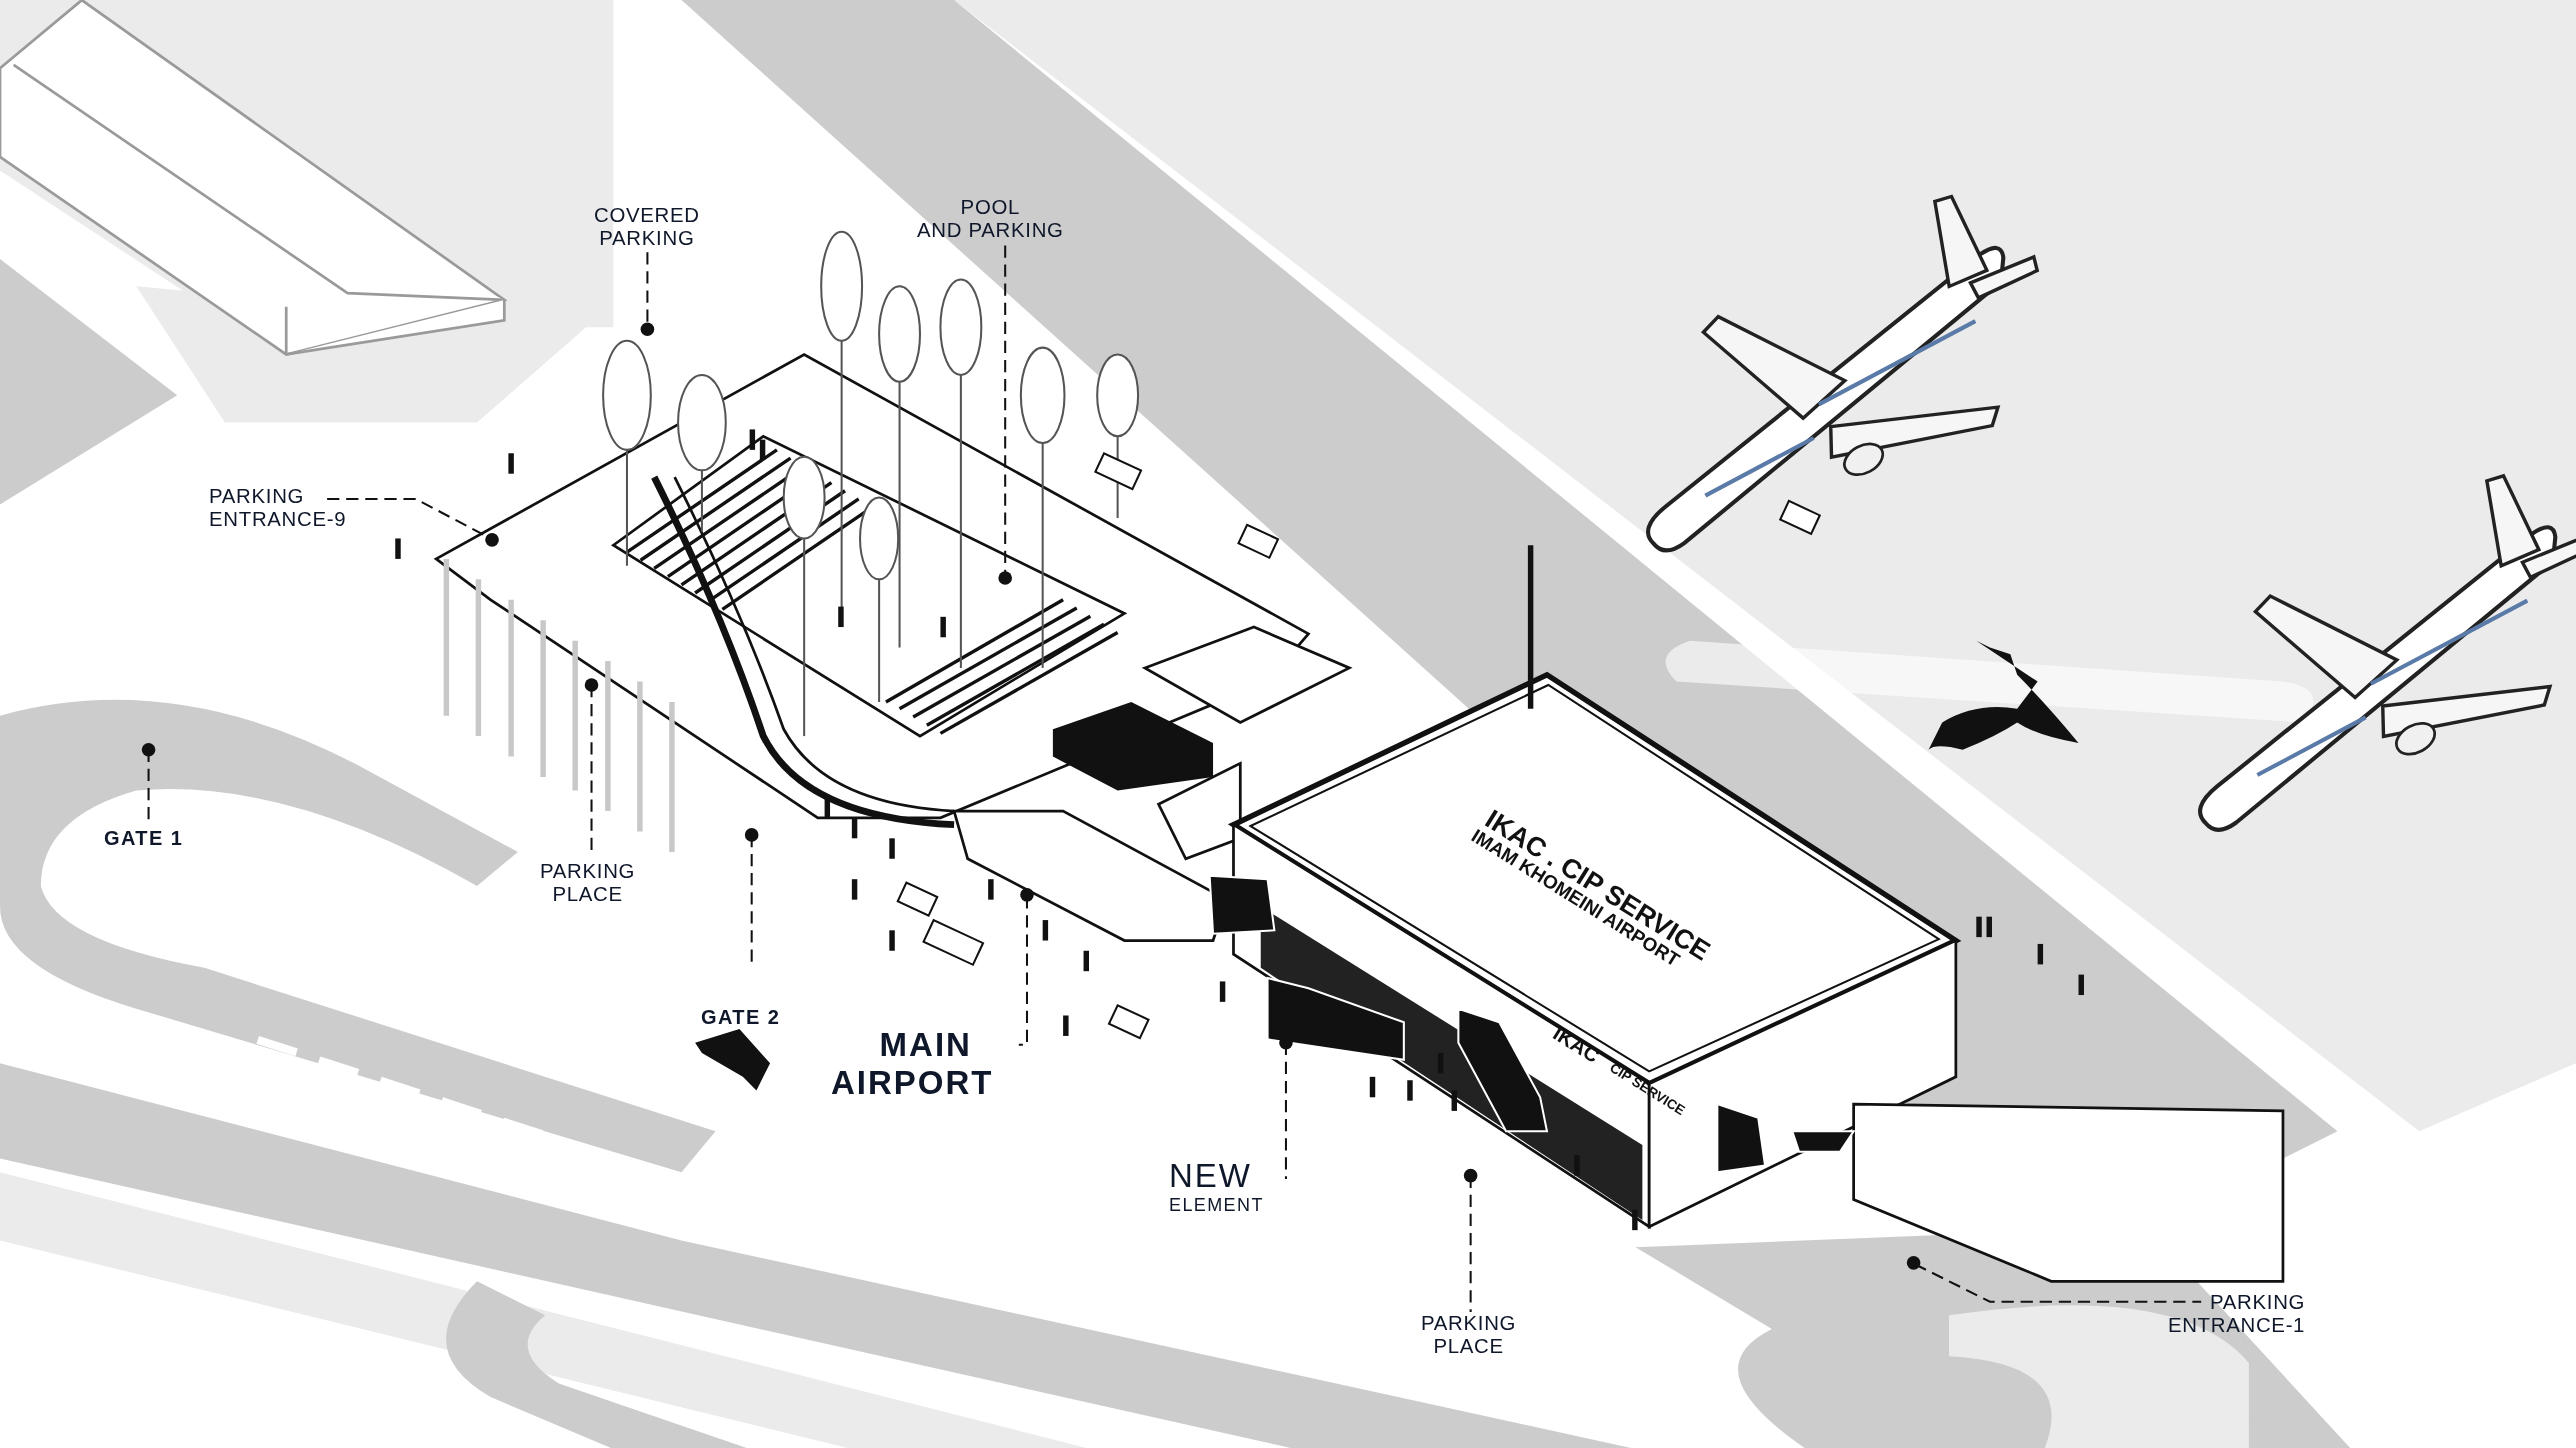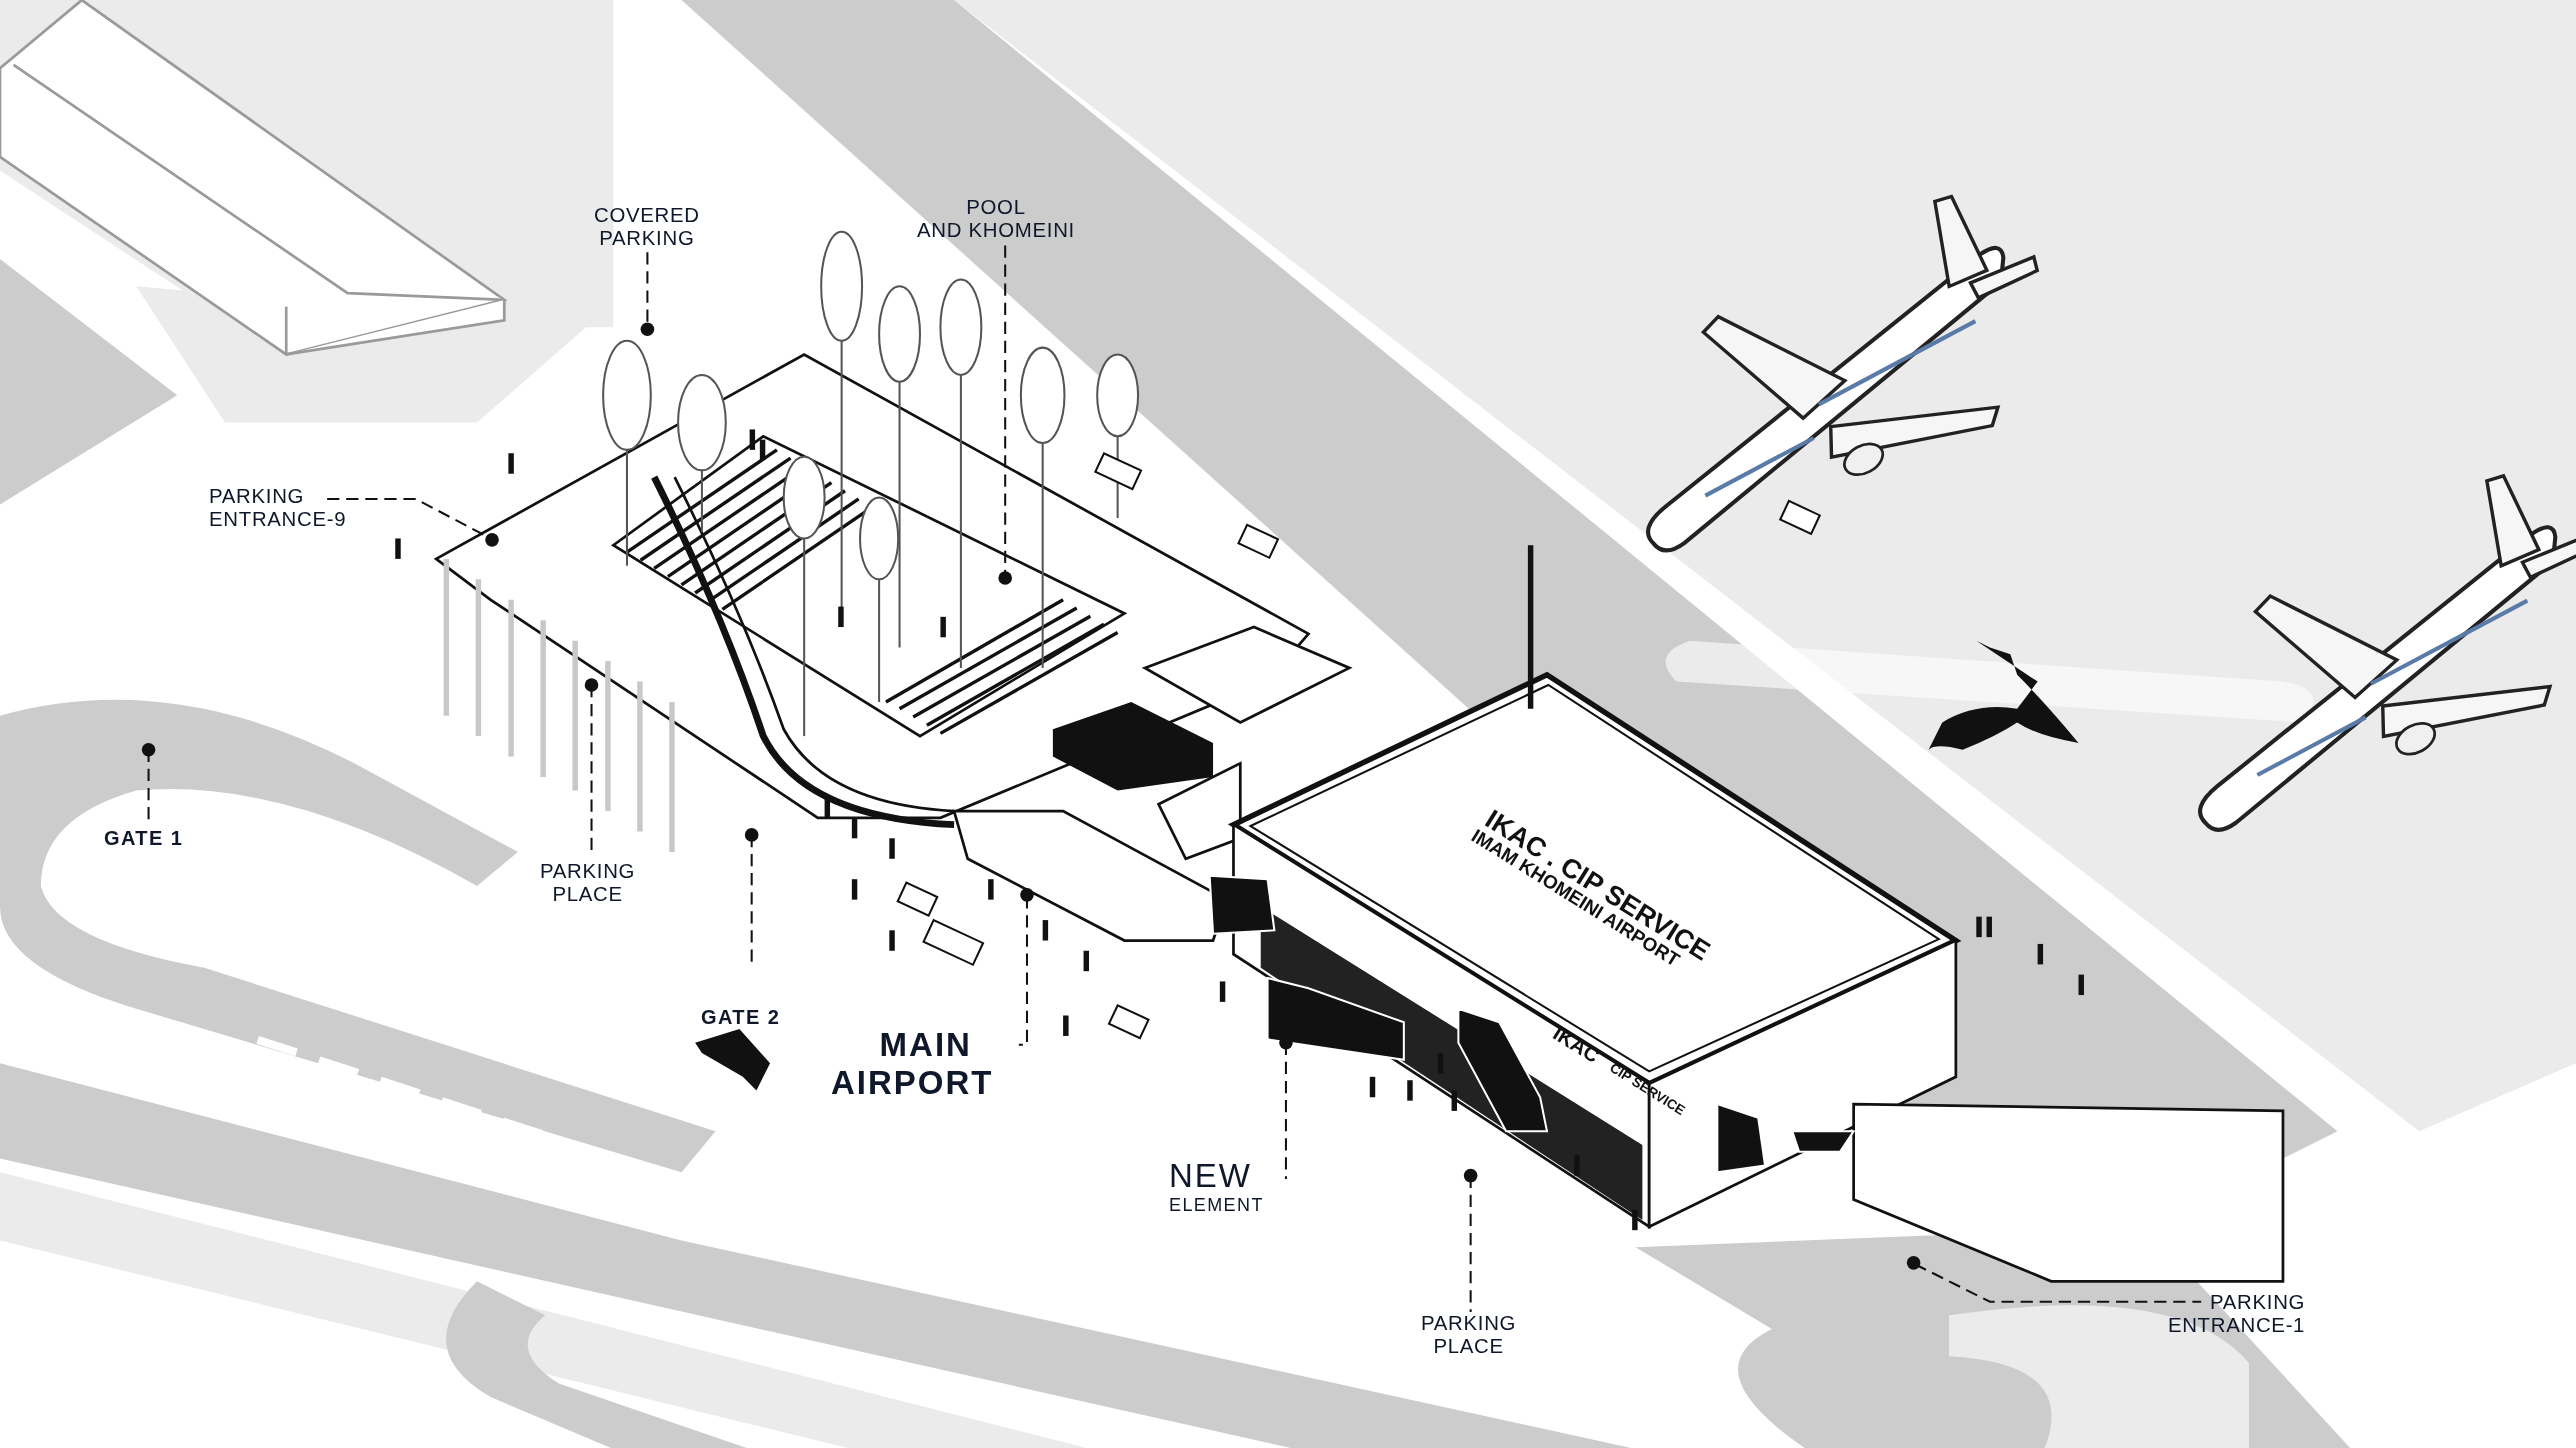--- a/index.html
+++ b/index.html
@@ -240,21 +240,21 @@
 <div class="roof-text" style="left:1479px; top:825px; font-size:19px; transform: rotate(32deg);">IMAM KHOMEINI AIRPORT</div>
 <div class="roof-text" style="left:1561px; top:1022px; font-size:20.4px; transform: rotate(32deg); color:#111;">IKAC</div>
 <div class="roof-text" style="left:1615px; top:1060px; font-size:13.6px; transform: rotate(32deg); color:#111;">CIP SERVICE</div>
 
 <div class="lbl thin" style="left:594px; top:204px;">
   <div>COVERED</div>
   <div>PARKING</div>
 </div>
 <div class="lbl thin" style="left:917px; top:196px;">
   <div>POOL</div>
-  <div>AND KHOMEINI</div>
+  <div>AND PARKING</div>
 </div>
 <div class="lbl thin left" style="left:209px; top:485px;">
   <div>PARKING</div>
   <div>ENTRANCE-9</div>
 </div>
 <div class="lbl bold" style="left:104px; top:827px;">GATE 1</div>
 <div class="lbl thin" style="left:540px; top:860px;">
   <div>PARKING</div>
   <div>PLACE</div>
 </div>

